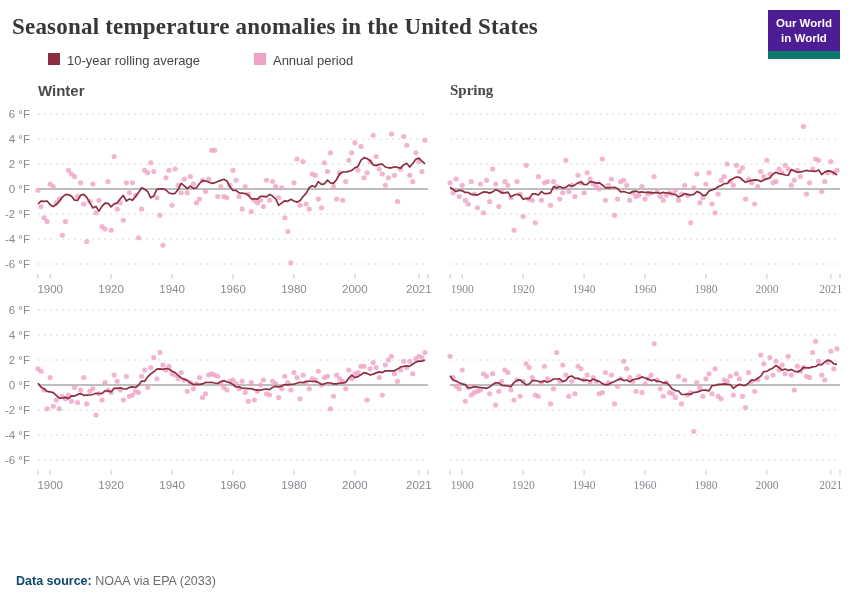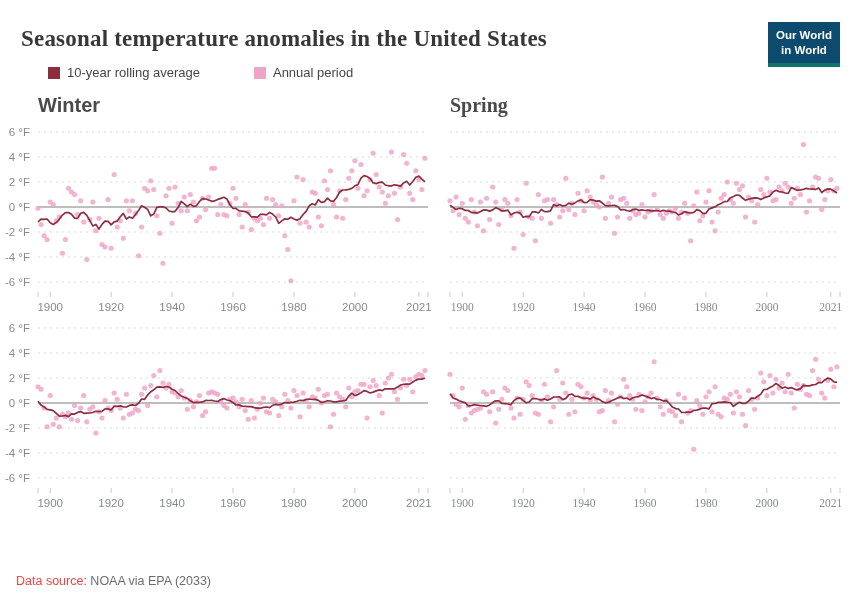--- a/index.html
+++ b/index.html
@@ -1,34 +1,34 @@
 <!DOCTYPE html>
 <html><head>
 <meta charset="utf-8">
 <style>
   html,body{margin:0;padding:0;width:850px;height:600px;background:#ffffff;overflow:hidden;
     font-family:"Liberation Sans",sans-serif;position:relative;}
-  .header{padding:14px 16px 0 21px;position:relative;margin-top:12px;}
+  .header{padding:14px 16px 0 12px;position:relative;}
   .page-title{font-family:"Liberation Serif",serif;font-weight:700;font-size:23px;color:#373737;letter-spacing:.2px;}
   .subtitle{font-size:13.5px;color:#5a5a5a;line-height:1.45;max-width:718px;margin-top:9px;}
-  .logo{position:absolute;top:10px;right:10px;background:#0c4a6e;color:#ffffff;font-weight:700;
-    font-size:11.5px;line-height:1.3;text-align:center;padding:6px 8px 5px 8px;border-bottom:4px solid #0f766e;}
+  .logo{position:absolute;top:10px;right:10px;background:#4c1d95;color:#ffffff;font-weight:700;
+    font-size:11.5px;line-height:1.3;text-align:center;padding:6px 8px 5px 8px;border-bottom:8px solid #0f766e;}
   .legend{display:flex;gap:22px;margin:13px 16px 0 16px;}
-  .legend-item{display:flex;align-items:center;font-size:13px;color:#454545;padding-left:32px;}
+  .legend-item{display:flex;align-items:flex-start;font-size:13px;color:#454545;padding-left:32px;}
   .swatch{width:12px;height:12px;display:inline-block;margin-right:7px;}
   .charts{margin:8px 0 0 2px;}
   .chart-row{display:flex;}
   .panel{}
   .panel-right{margin-left:20px;font-family:Liberation Serif, serif;}
-  .season-title{font-weight:700;font-size:20px;color:#4a4a4a;margin:6px 0 3px 0;}
+  .season-title{font-weight:700;font-size:15px;color:#4a4a4a;margin:6px 0 3px 0;}
   svg{overflow:visible;display:block;}
   .tick-label{fill:#868b90;font-size:11.5px;}
   .footer{position:absolute;left:16px;right:16px;bottom:12px;display:flex;justify-content:space-between;
     font-size:12.5px;color:#6d6d6d;}
-  .footer b{font-weight:400;color:#ef4444;}
+  .footer b{font-weight:700;color:#0c4a6e;}
 </style>
 </head>
 <body>
 
 <div class="header">
   <div class="page-title">Seasonal temperature anomalies in the United States</div>
   <div class="logo">
     <div>Our World</div>
     <div>in World</div>
   </div>

